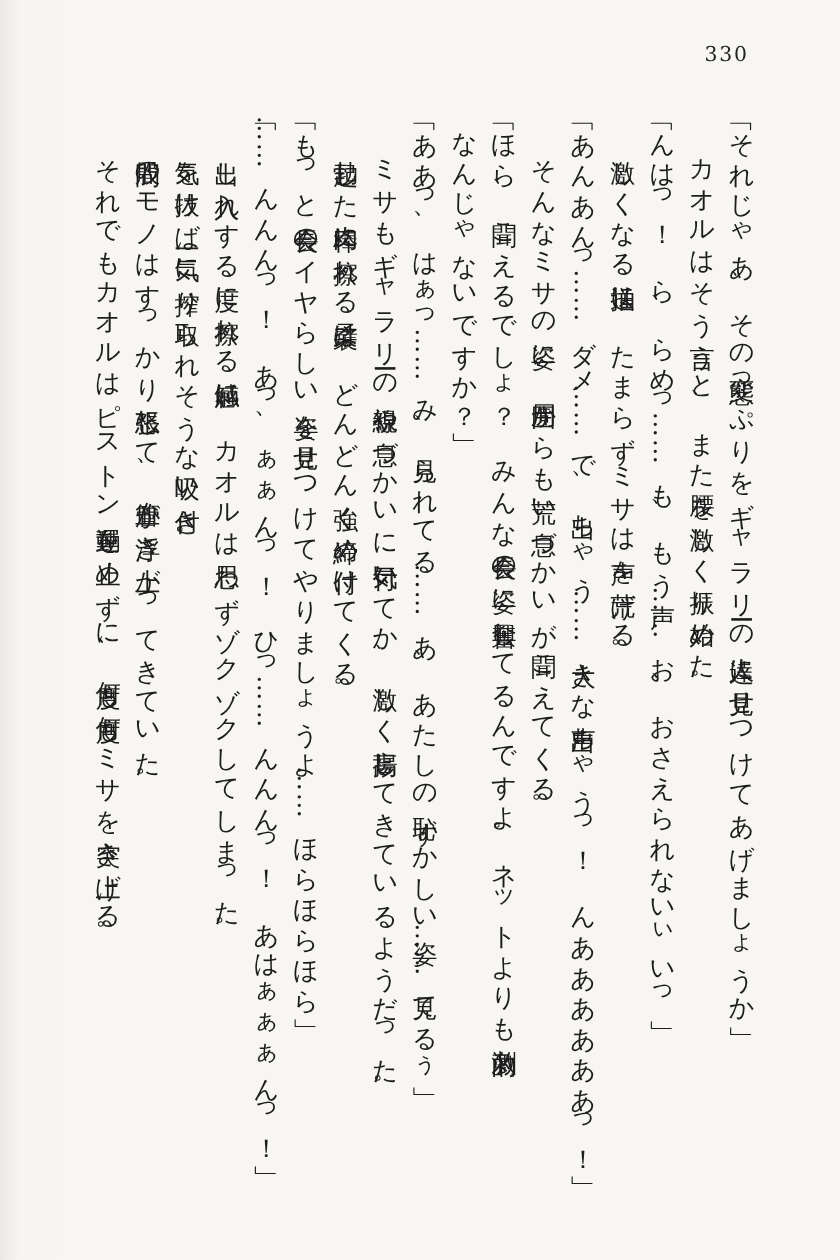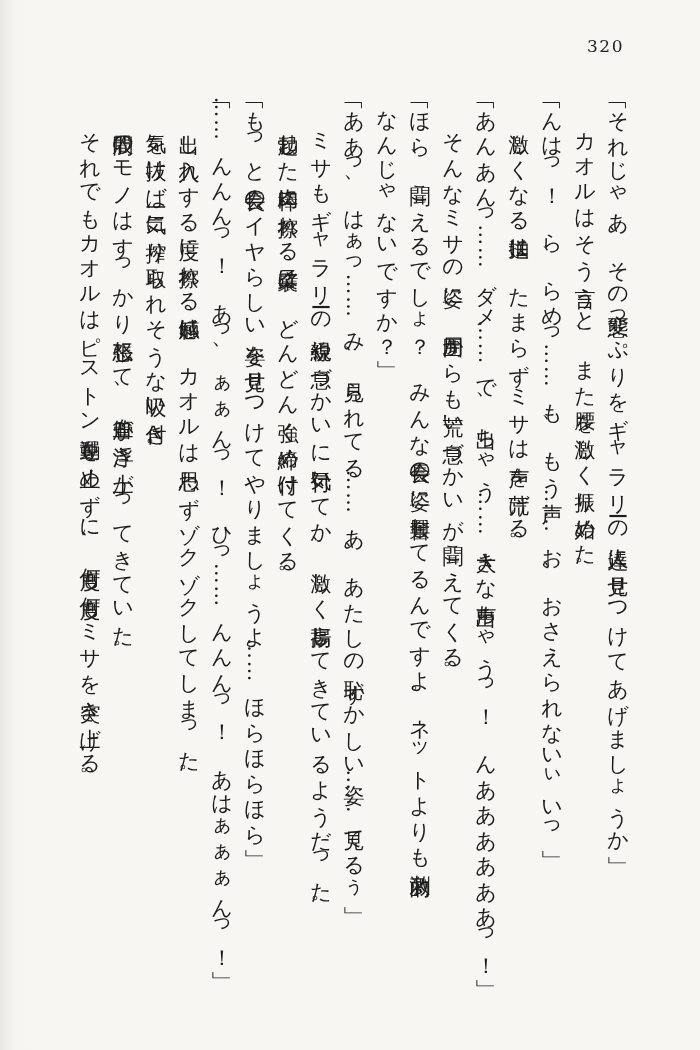--- a/index.html
+++ b/index.html
@@ -42,21 +42,21 @@
     white-space: pre-wrap;
   }
   .text-line.indent {
     padding-top: 22.5px;    
   }
 </style>
 </head>
 <body>
 
 <div class="book-page">
-  <div class="page-number">320</div>
+  <div class="page-number">330</div>
   <div class="text-block">
       <div class="text-line">「それじゃあ、その変態っぷりをギャラリーの人達に見せつけてあげましょうか」</div>
       <div class="text-line indent">カオルはそう言うと、また腰を激しく振り始めた。</div>
       <div class="text-line">「んはっ！　ら、らめっ……も、もう声……お、おさえられないぃいっ」</div>
       <div class="text-line indent">激しくなる抽送に、たまらずミサは声を荒げる。</div>
       <div class="text-line">「あんあんっ……ダメ……で、出ちゃう……大きな声出ちゃうっ！　んああああああっ！」</div>
       <div class="text-line indent">そんなミサの姿に、周囲からも荒い息づかいが聞こえてくる。</div>
       <div class="text-line">「ほら、聞こえるでしょ？　みんな会長の姿に興奮してるんですよ。ネットよりも刺激的</div>
       <div class="text-line">なんじゃないですか？」</div>
       <div class="text-line">「ああっ、はぁっ……み、見られてる……あ、あたしの恥ずかしい姿……見てるぅ」</div>

